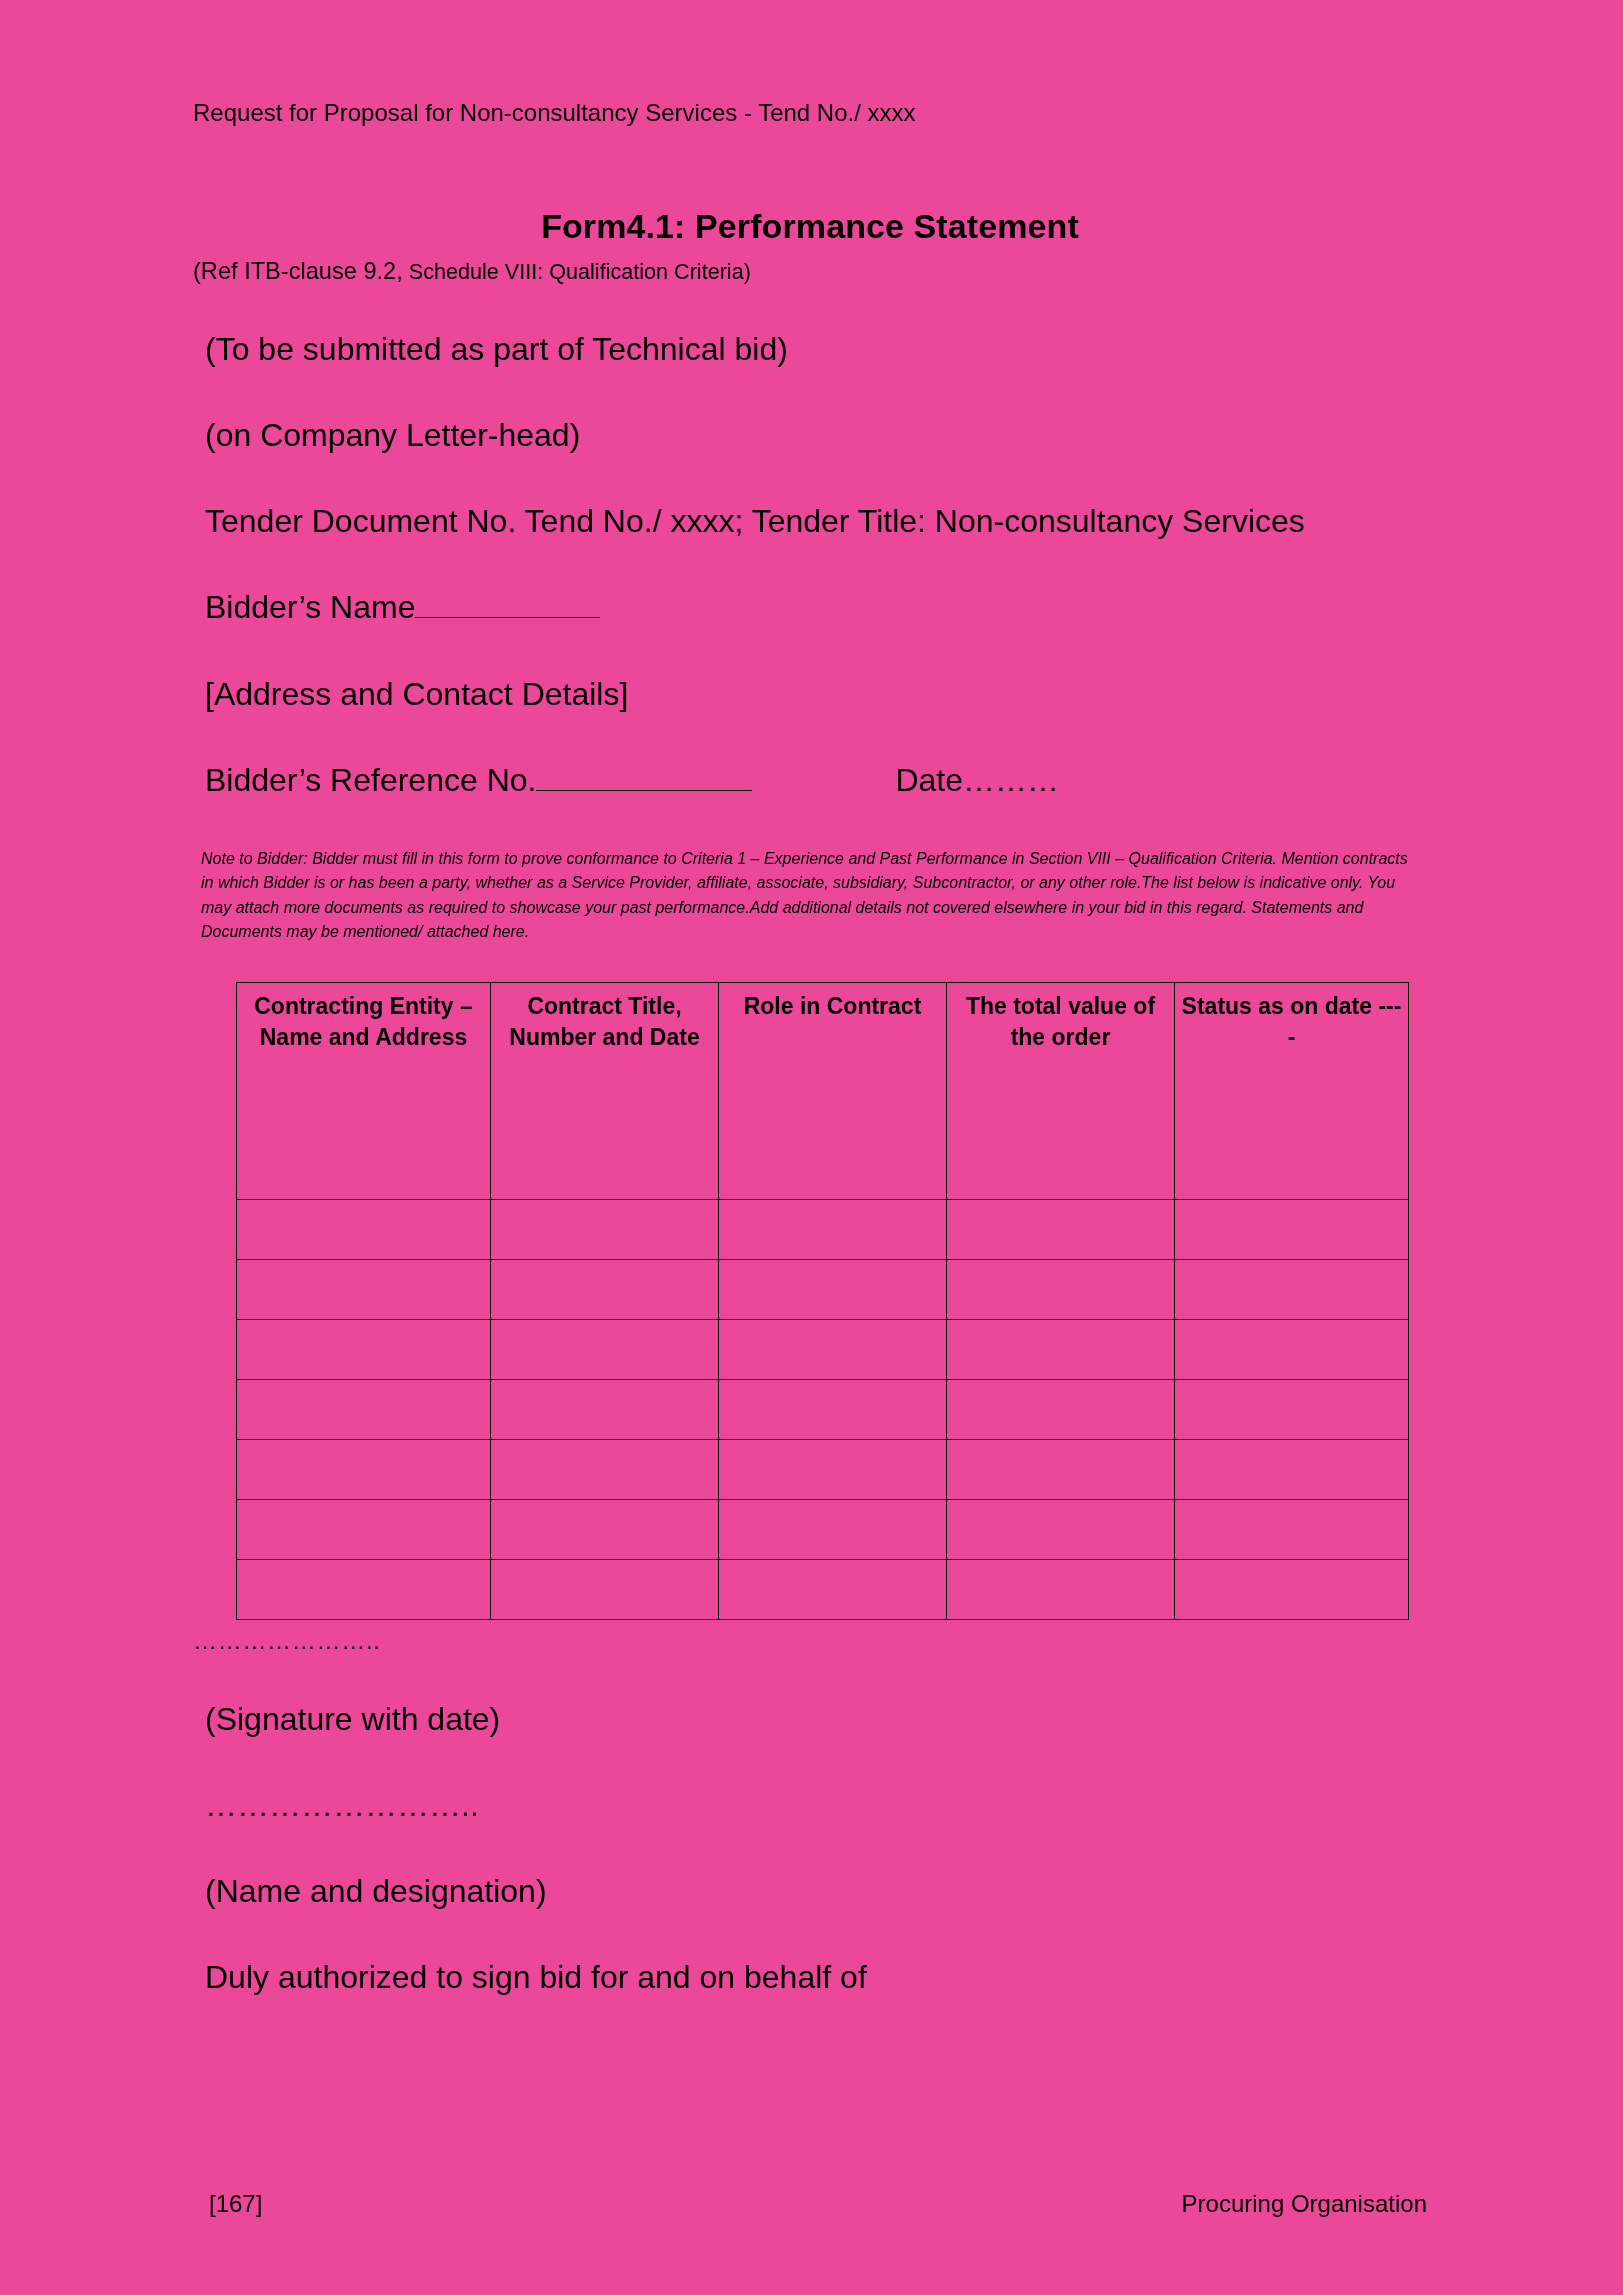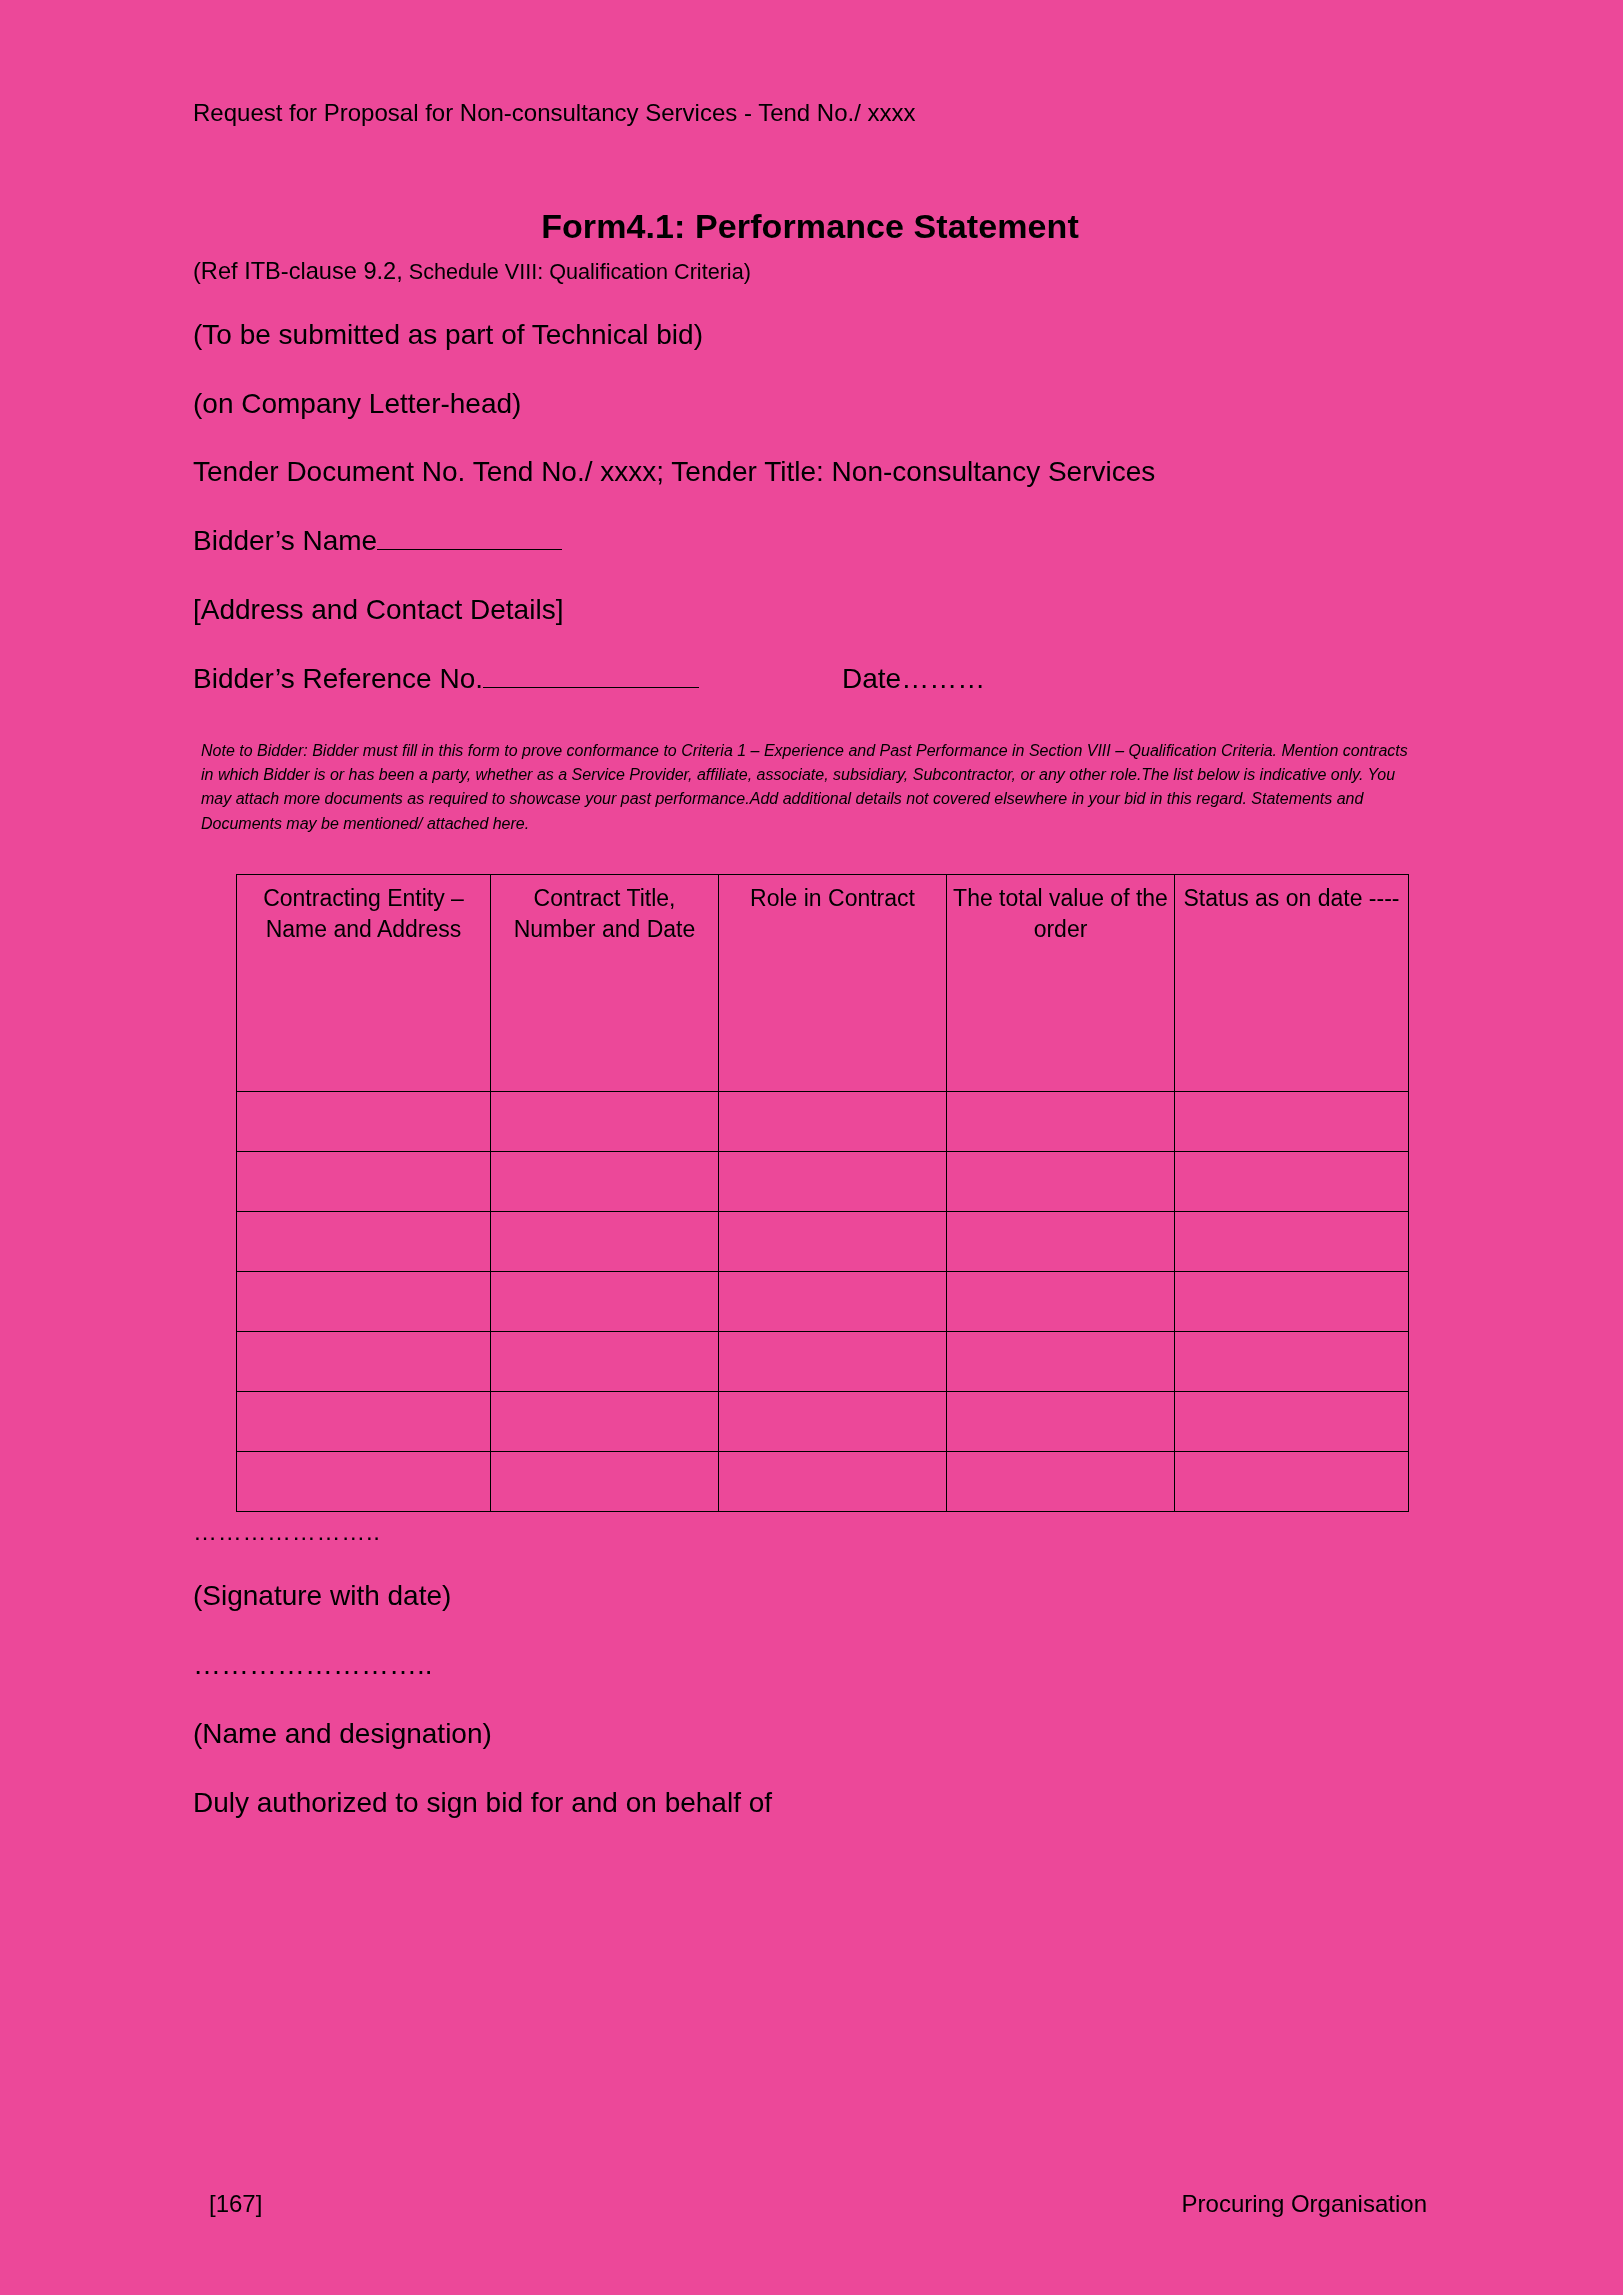--- a/index.html
+++ b/index.html
@@ -43,22 +43,22 @@
   }
   .ref-line {
     font-size: 23.6px;
     margin-top: 11.8px;
     margin-bottom: 0;
   }
   .ref-line .small {
     font-size: 21.6px;
   }
   p.body-line {
-    font-size: 28px;
-    margin: 0;
+    font-size: 32px;
+    margin: 12px;
     padding-top: 31px;
     line-height: 1.35;
   }
   .fill-rule {
     display: inline-block;
     border-bottom: 1.3px solid #000;
     height: 19.6px;
     vertical-align: baseline;
   }
   .rule-name { width: 185px; }
@@ -74,21 +74,21 @@
   }
   table.perf-table {
     border-collapse: collapse;
     margin-top: 38px;
     margin-left: 43px;
     width: 1171px;
     table-layout: fixed;
   }
   table.perf-table td, table.perf-table th {
     border: 1.3px solid #000;
-    font-weight: normal;
+    font-weight: bold;
     font-size: 23px;
     text-align: center;
     vertical-align: top;
     padding: 7.9px 5.2px 0 5.2px;
     line-height: 1.35;
   }
   table.perf-table thead th {
     height: 208px;
   }
   table.perf-table tbody td {

